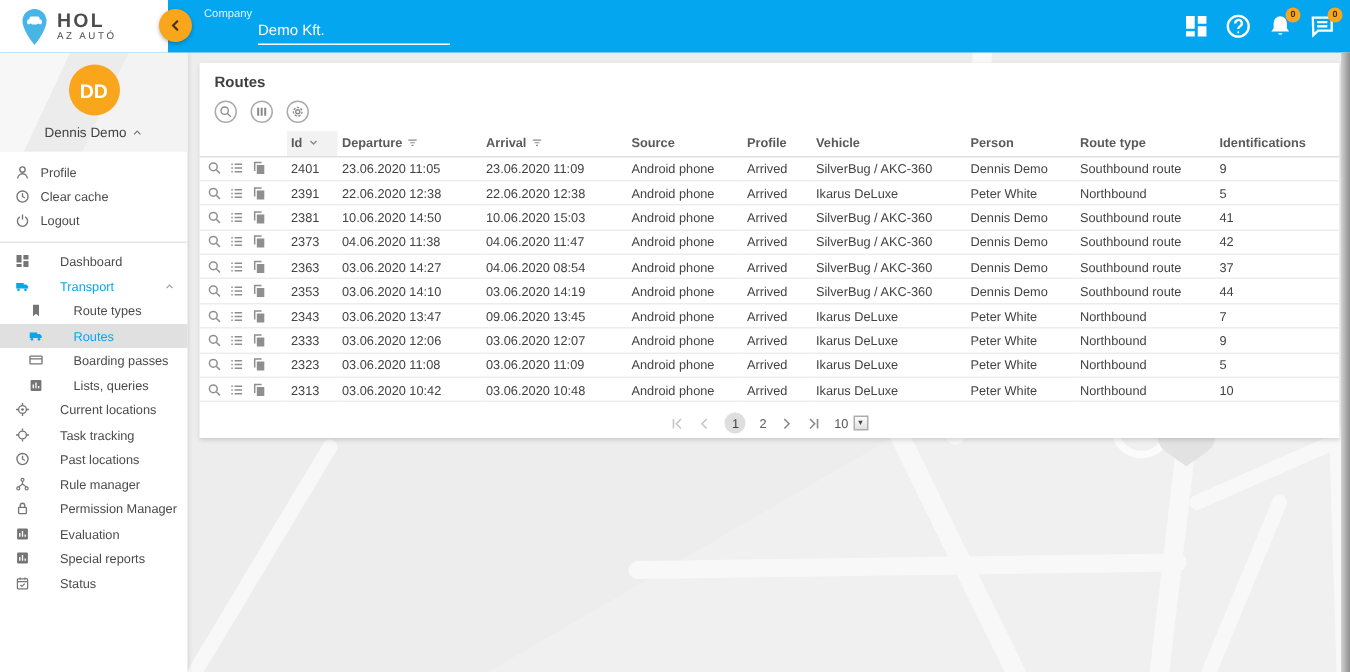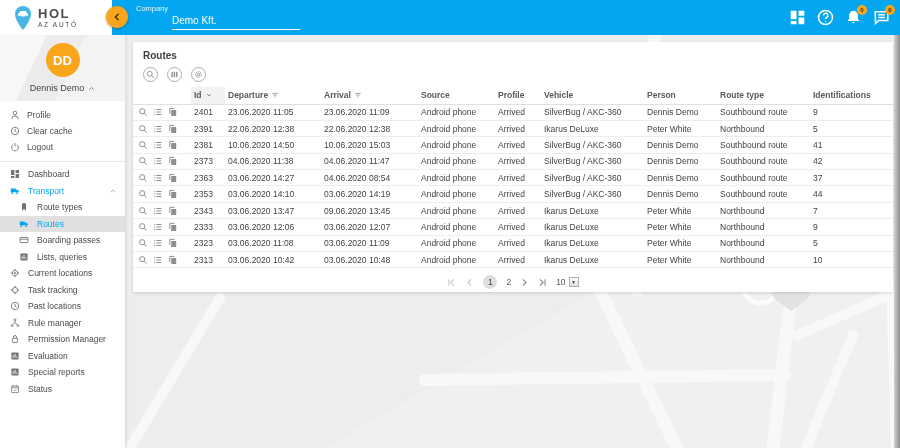--- a/index.html
+++ b/index.html
@@ -23,21 +23,21 @@
 
   
   .sidebar { position:absolute; left:0; top:35px; width:125px; height:413px; background:#fff; z-index:20; box-shadow:1px 0 3px rgba(0,0,0,.1); }
   .user-section { height:66px; display:flex; flex-direction:column; align-items:center; padding-top:8px;
     background:linear-gradient(115deg,#f7f7f7 30%,#ececec 30%,#ececec 55%,#f3f3f3 55%),#f4f4f4; }
   .avatar { width:34px; height:34px; border-radius:50%; background:#f9a61c; color:#fff; font-weight:bold; font-size:13px; display:flex; align-items:center; justify-content:center; cursor:pointer; }
   .user-name { margin-top:6px; font-size:9px; color:#424242; display:flex; align-items:center; gap:4px; cursor:pointer; }
   .user-name svg { width:7px; height:7px; color:#757575; }
   .account-menu { padding:6px 0; border-bottom:1px solid #e6e6e6; }
   .menu { padding-top:4px; }
-  .side-item { height:16.5px; display:flex; align-items:center; padding-left:10px; gap:8px; font-size:8.5px; color:#4a4a4a; cursor:pointer; position:relative; white-space:nowrap; }
+  .side-item { height:16.5px; display:flex; align-items:center; padding-left:10px; gap:20px; font-size:8.5px; color:#4a4a4a; cursor:pointer; position:relative; white-space:nowrap; }
   .account-menu .side-item { height:16px; gap:7px; }
   .side-item .sicon { width:10px; height:10px; color:#757575; flex:none; }
   .side-item .sicon svg { width:10px; height:10px; display:block; }
   .side-item.sub { padding-left:19px; }
   .side-item.active { color:#05a6f0; }
   .side-item.active .sicon { color:#05a6f0; }
   .side-item.selected { background:#e0e0e0; }
   .chev { position:absolute; right:8px; width:8px; height:8px; color:#9e9e9e; }
   .chev svg { width:8px; height:8px; }
 

